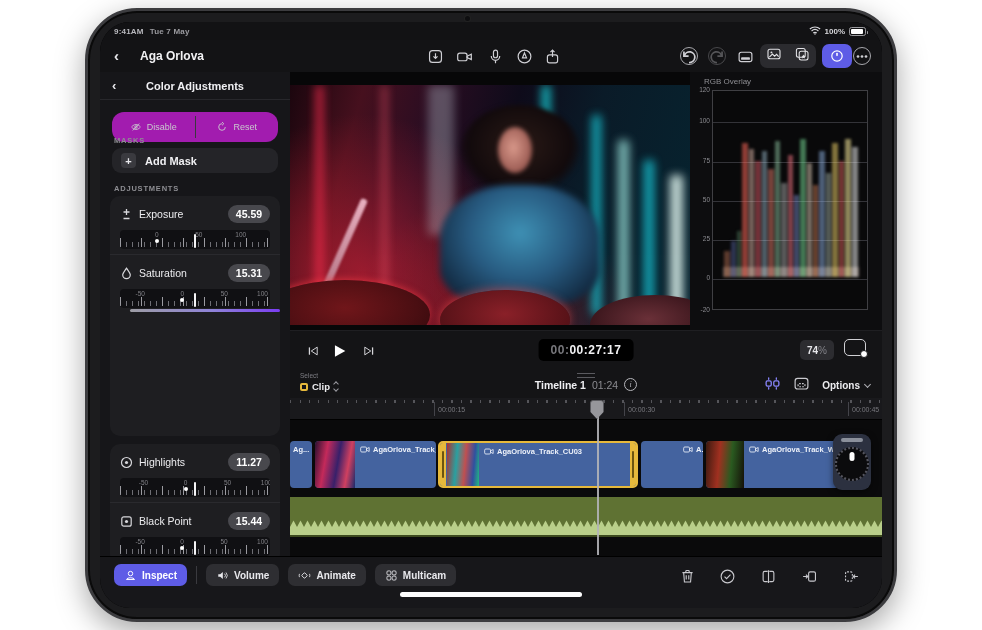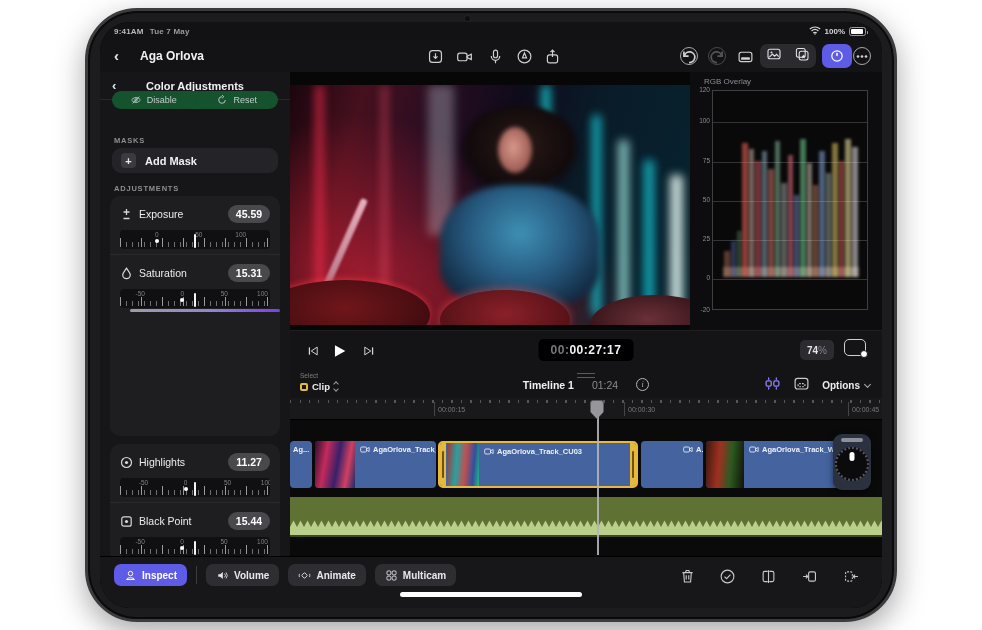--- a/index.html
+++ b/index.html
@@ -27,21 +27,21 @@
   .dim{opacity:.35;}
   .grp{position:absolute;top:4px;left:660px;width:56px;height:24px;background:#2b2b2f;border-radius:7px;display:flex;align-items:center;justify-content:space-around;color:#e4e4e8;}
   .grp svg{width:16px;height:16px;}
   .btn-accent{position:absolute;left:722px;top:4px;width:30px;height:24px;background:#5e5ce6;border-radius:7px;display:flex;align-items:center;justify-content:center;color:#fff;}
   .btn-accent svg{width:16px;height:16px;}
   
   .panel{position:absolute;left:0;top:50px;width:190px;height:484px;background:#161619;overflow:hidden;}
   .panel-head{position:absolute;left:0;top:0;width:100%;height:28px;border-bottom:1px solid #27272b;}
   .panel-head .pchev{position:absolute;left:12px;top:6px;color:#e8e8ec;font-size:13px;font-weight:bold;}
   .panel-title{position:absolute;left:0;right:0;top:8px;text-align:center;color:#f0f0f3;font-size:11px;font-weight:bold;}
-  .dr-bar{position:absolute;left:12px;top:19px;width:166px;height:18px;background:#14532d;border-radius:12px;display:flex;}
+  .dr-bar{position:absolute;left:12px;top:40px;width:166px;height:30px;background:#a21caf;border-radius:12px;display:flex;}
   .dr-bar .half{flex:1;display:flex;align-items:center;justify-content:center;gap:5px;color:#c9c9ce;font-size:9px;}
   .dr-bar .sep{width:1px;background:#39393e;margin:4px 0;}
   .dr-bar svg{width:12px;height:12px;}
   .sec-label{position:absolute;left:14px;color:#8e8e93;font-size:7.5px;letter-spacing:.8px;font-weight:bold;}
   .addmask{position:absolute;left:12px;top:76px;width:166px;height:25px;background:#242428;border-radius:9px;display:flex;align-items:center;gap:9px;padding-left:9px;color:#f0f0f3;font-size:11px;font-weight:bold;}
   .plus-sq{width:15px;height:15px;background:#3a3a3f;border-radius:4px;color:#e8e8ec;font-size:11px;display:flex;align-items:center;justify-content:center;font-weight:bold;}
   .card{position:absolute;left:10px;width:170px;background:#1e1e21;border-radius:10px;overflow:hidden;}
   .card1{top:124px;height:240px;}
   .card2{top:372px;height:120px;}
   .srow{position:relative;height:58px;padding:8px 10px 0 10px;}
@@ -96,21 +96,21 @@
   .timeline{position:absolute;left:190px;top:348px;width:592px;height:186px;background:#0a0a0b;}
   .tl-head{position:absolute;left:0;top:0;width:100%;height:28px;background:#141416;}
   .drag-handle{position:absolute;left:287px;top:3px;width:18px;height:5px;border-top:1.5px solid #5a5a5f;border-bottom:1.5px solid #5a5a5f;}
   .sel-label{position:absolute;left:10px;top:2px;color:#7e7e84;font-size:6.5px;}
   .clip-sel{position:absolute;left:10px;top:11px;display:flex;align-items:center;gap:4px;color:#ececef;font-size:9.5px;font-weight:bold;}
   .ysq{width:8px;height:8px;border:2px solid #e6b93c;border-radius:2px;}
   .updown{display:flex;flex-direction:column;gap:1px;}
   .updown i{width:4px;height:4px;border-right:1.2px solid #9a9aa0;border-bottom:1.2px solid #9a9aa0;}
   .updown i.up{transform:rotate(-135deg);}
   .updown i.dn{transform:rotate(45deg);}
-  .tl-center{position:absolute;left:0;right:0;top:8px;display:flex;align-items:center;justify-content:center;gap:18px;}
+  .tl-center{position:absolute;left:0;right:0;top:8px;display:flex;align-items:center;justify-content:center;gap:6px;}
   .tl-name{color:#f0f0f3;font-size:10.5px;font-weight:bold;}
   .tl-dur{color:#8c8c91;font-size:10.5px;}
   .info-ic{width:13px;height:13px;border:1.1px solid #b6b6bb;border-radius:50%;color:#b6b6bb;font-size:8px;display:flex;align-items:center;justify-content:center;font-style:italic;font-family:"Liberation Serif","DejaVu Serif",serif;}
   .tl-right{position:absolute;right:12px;top:5px;display:flex;align-items:center;gap:12px;}
   .tl-right svg{width:17px;height:17px;}
   .opt{display:flex;align-items:center;gap:5px;color:#ececef;font-size:10px;font-weight:bold;}
   .chev-dn{width:5px;height:5px;border-right:1.5px solid #b0b0b6;border-bottom:1.5px solid #b0b0b6;transform:rotate(45deg);margin-top:-2px;}
   .ruler{position:absolute;left:0;top:28px;width:100%;height:22px;background:#19191c;border-bottom:1px solid #000;}
   .ruler-ticks{position:absolute;left:0;right:0;top:2px;height:3px;background:repeating-linear-gradient(90deg,#55555a 0 1px,transparent 1px 9.5px);}
   .rlab{position:absolute;top:8px;color:#77777d;font-size:7px;}

